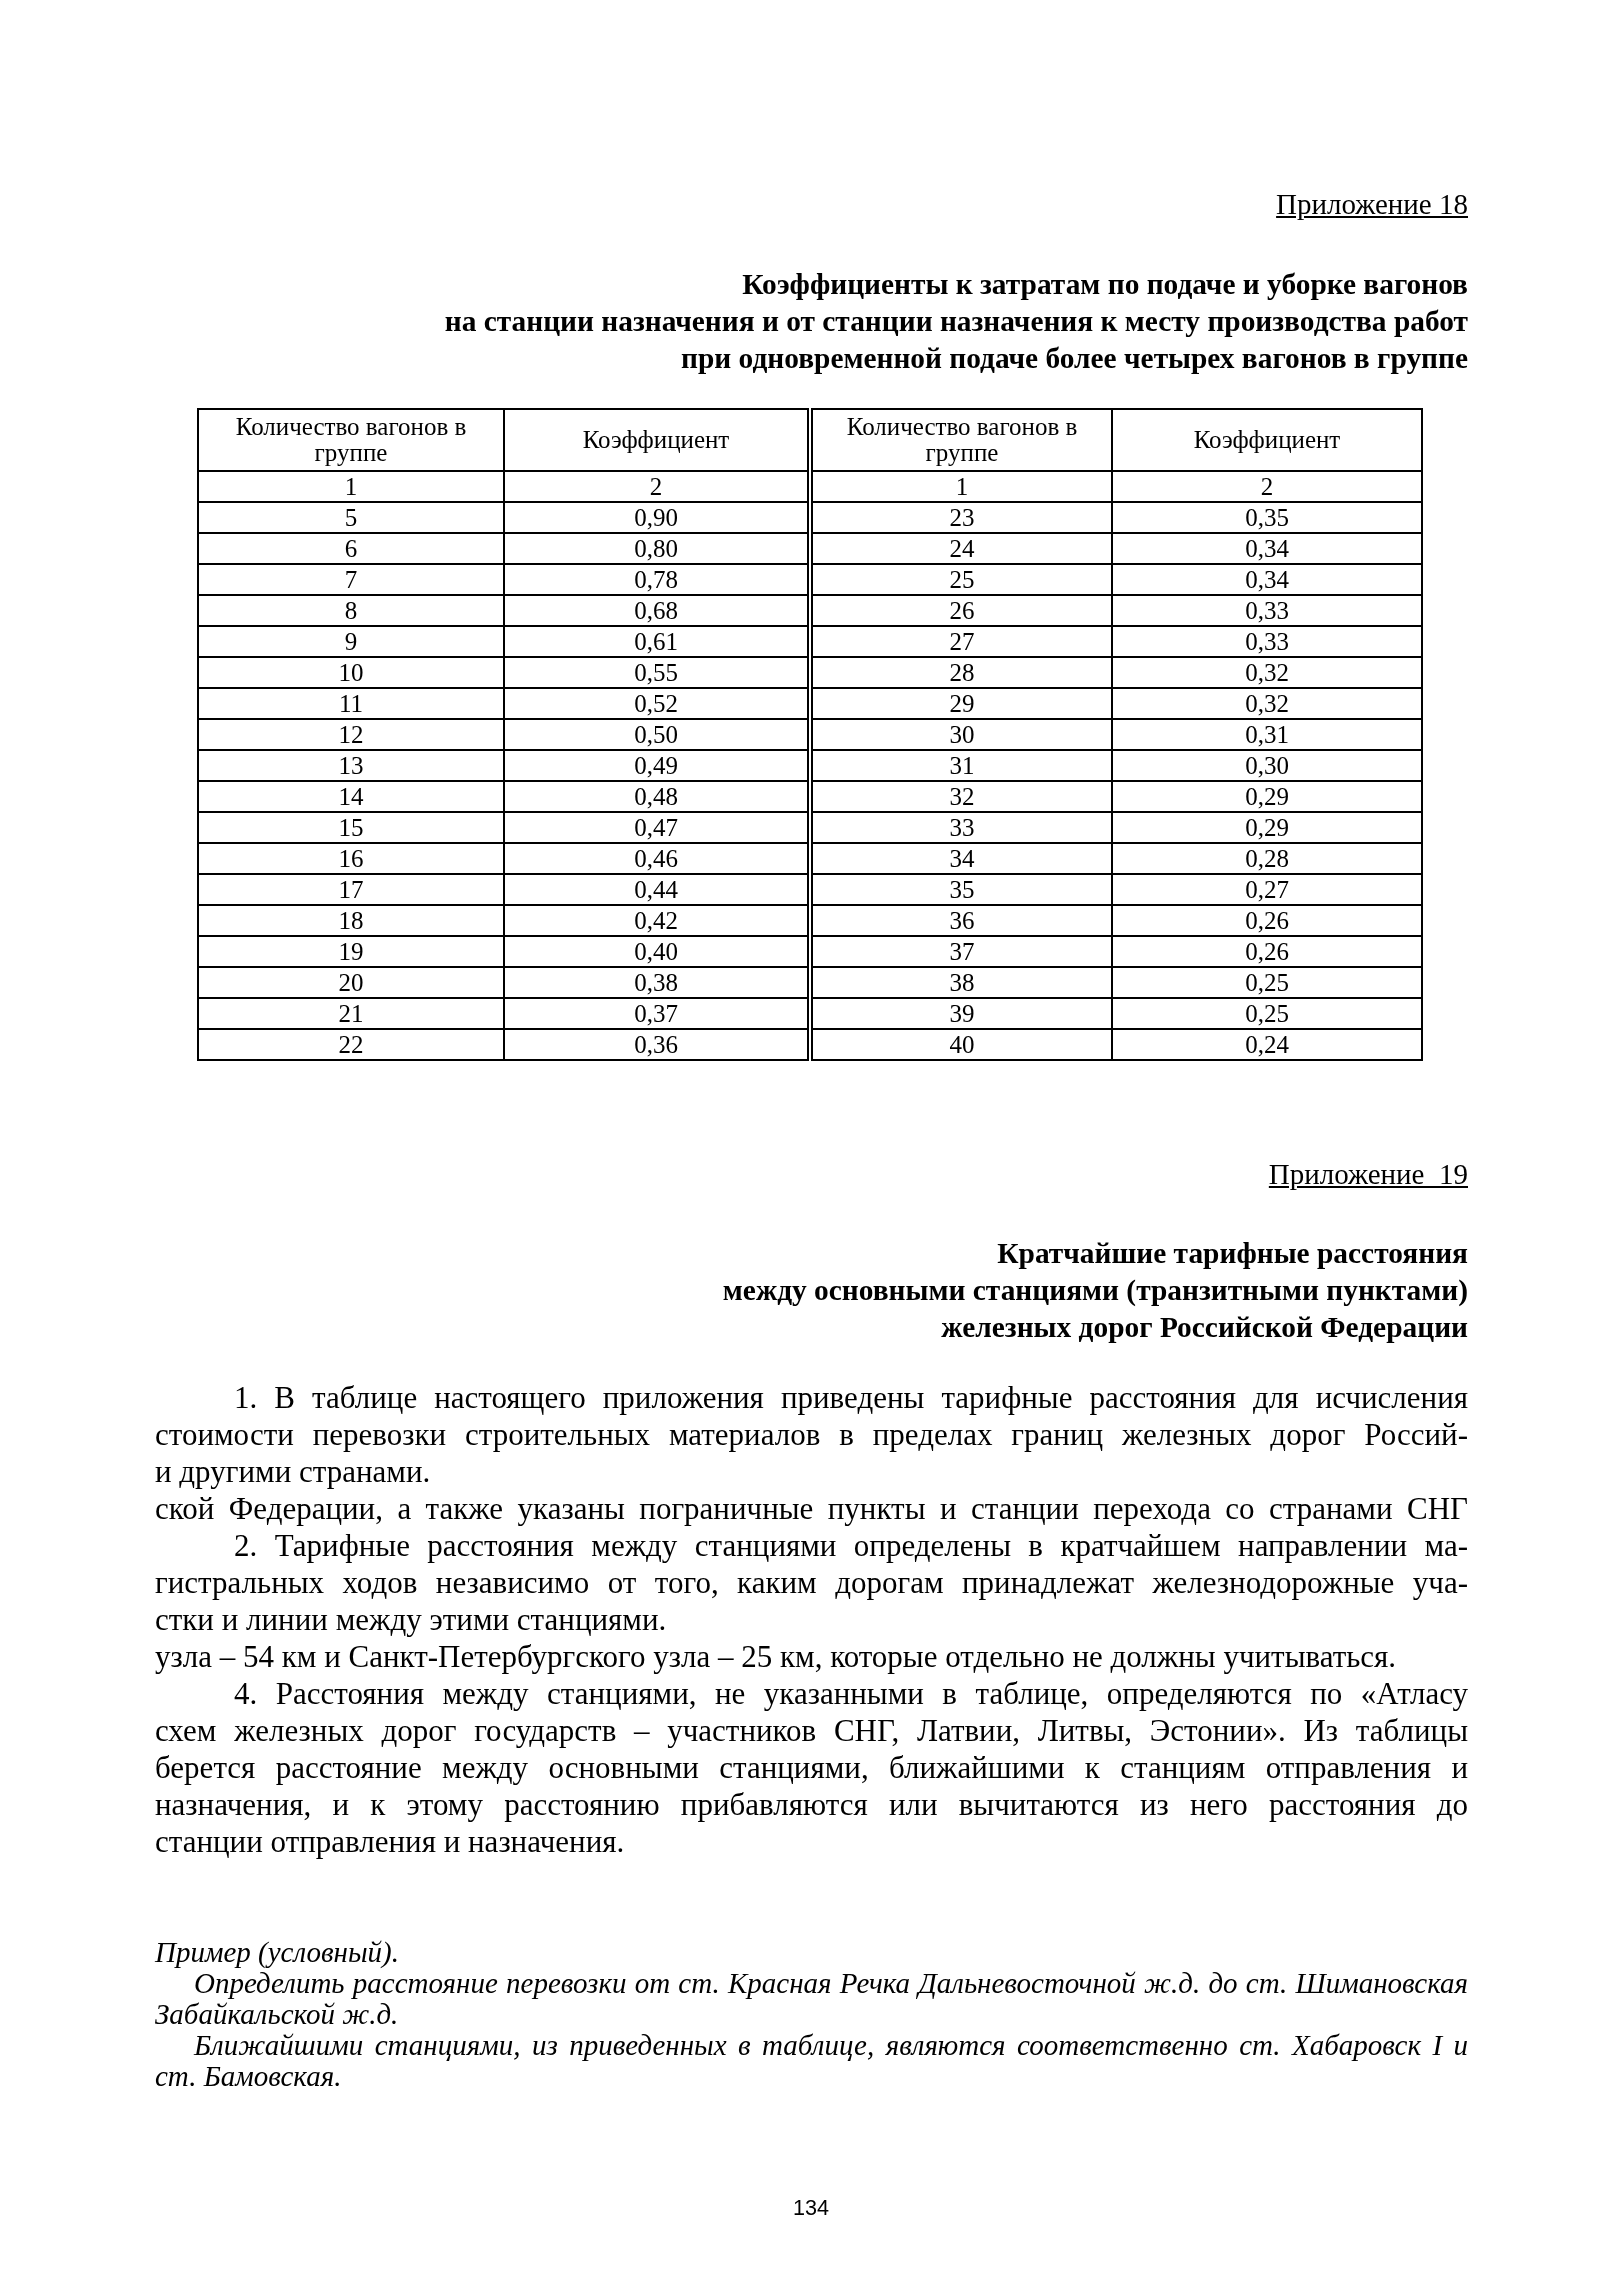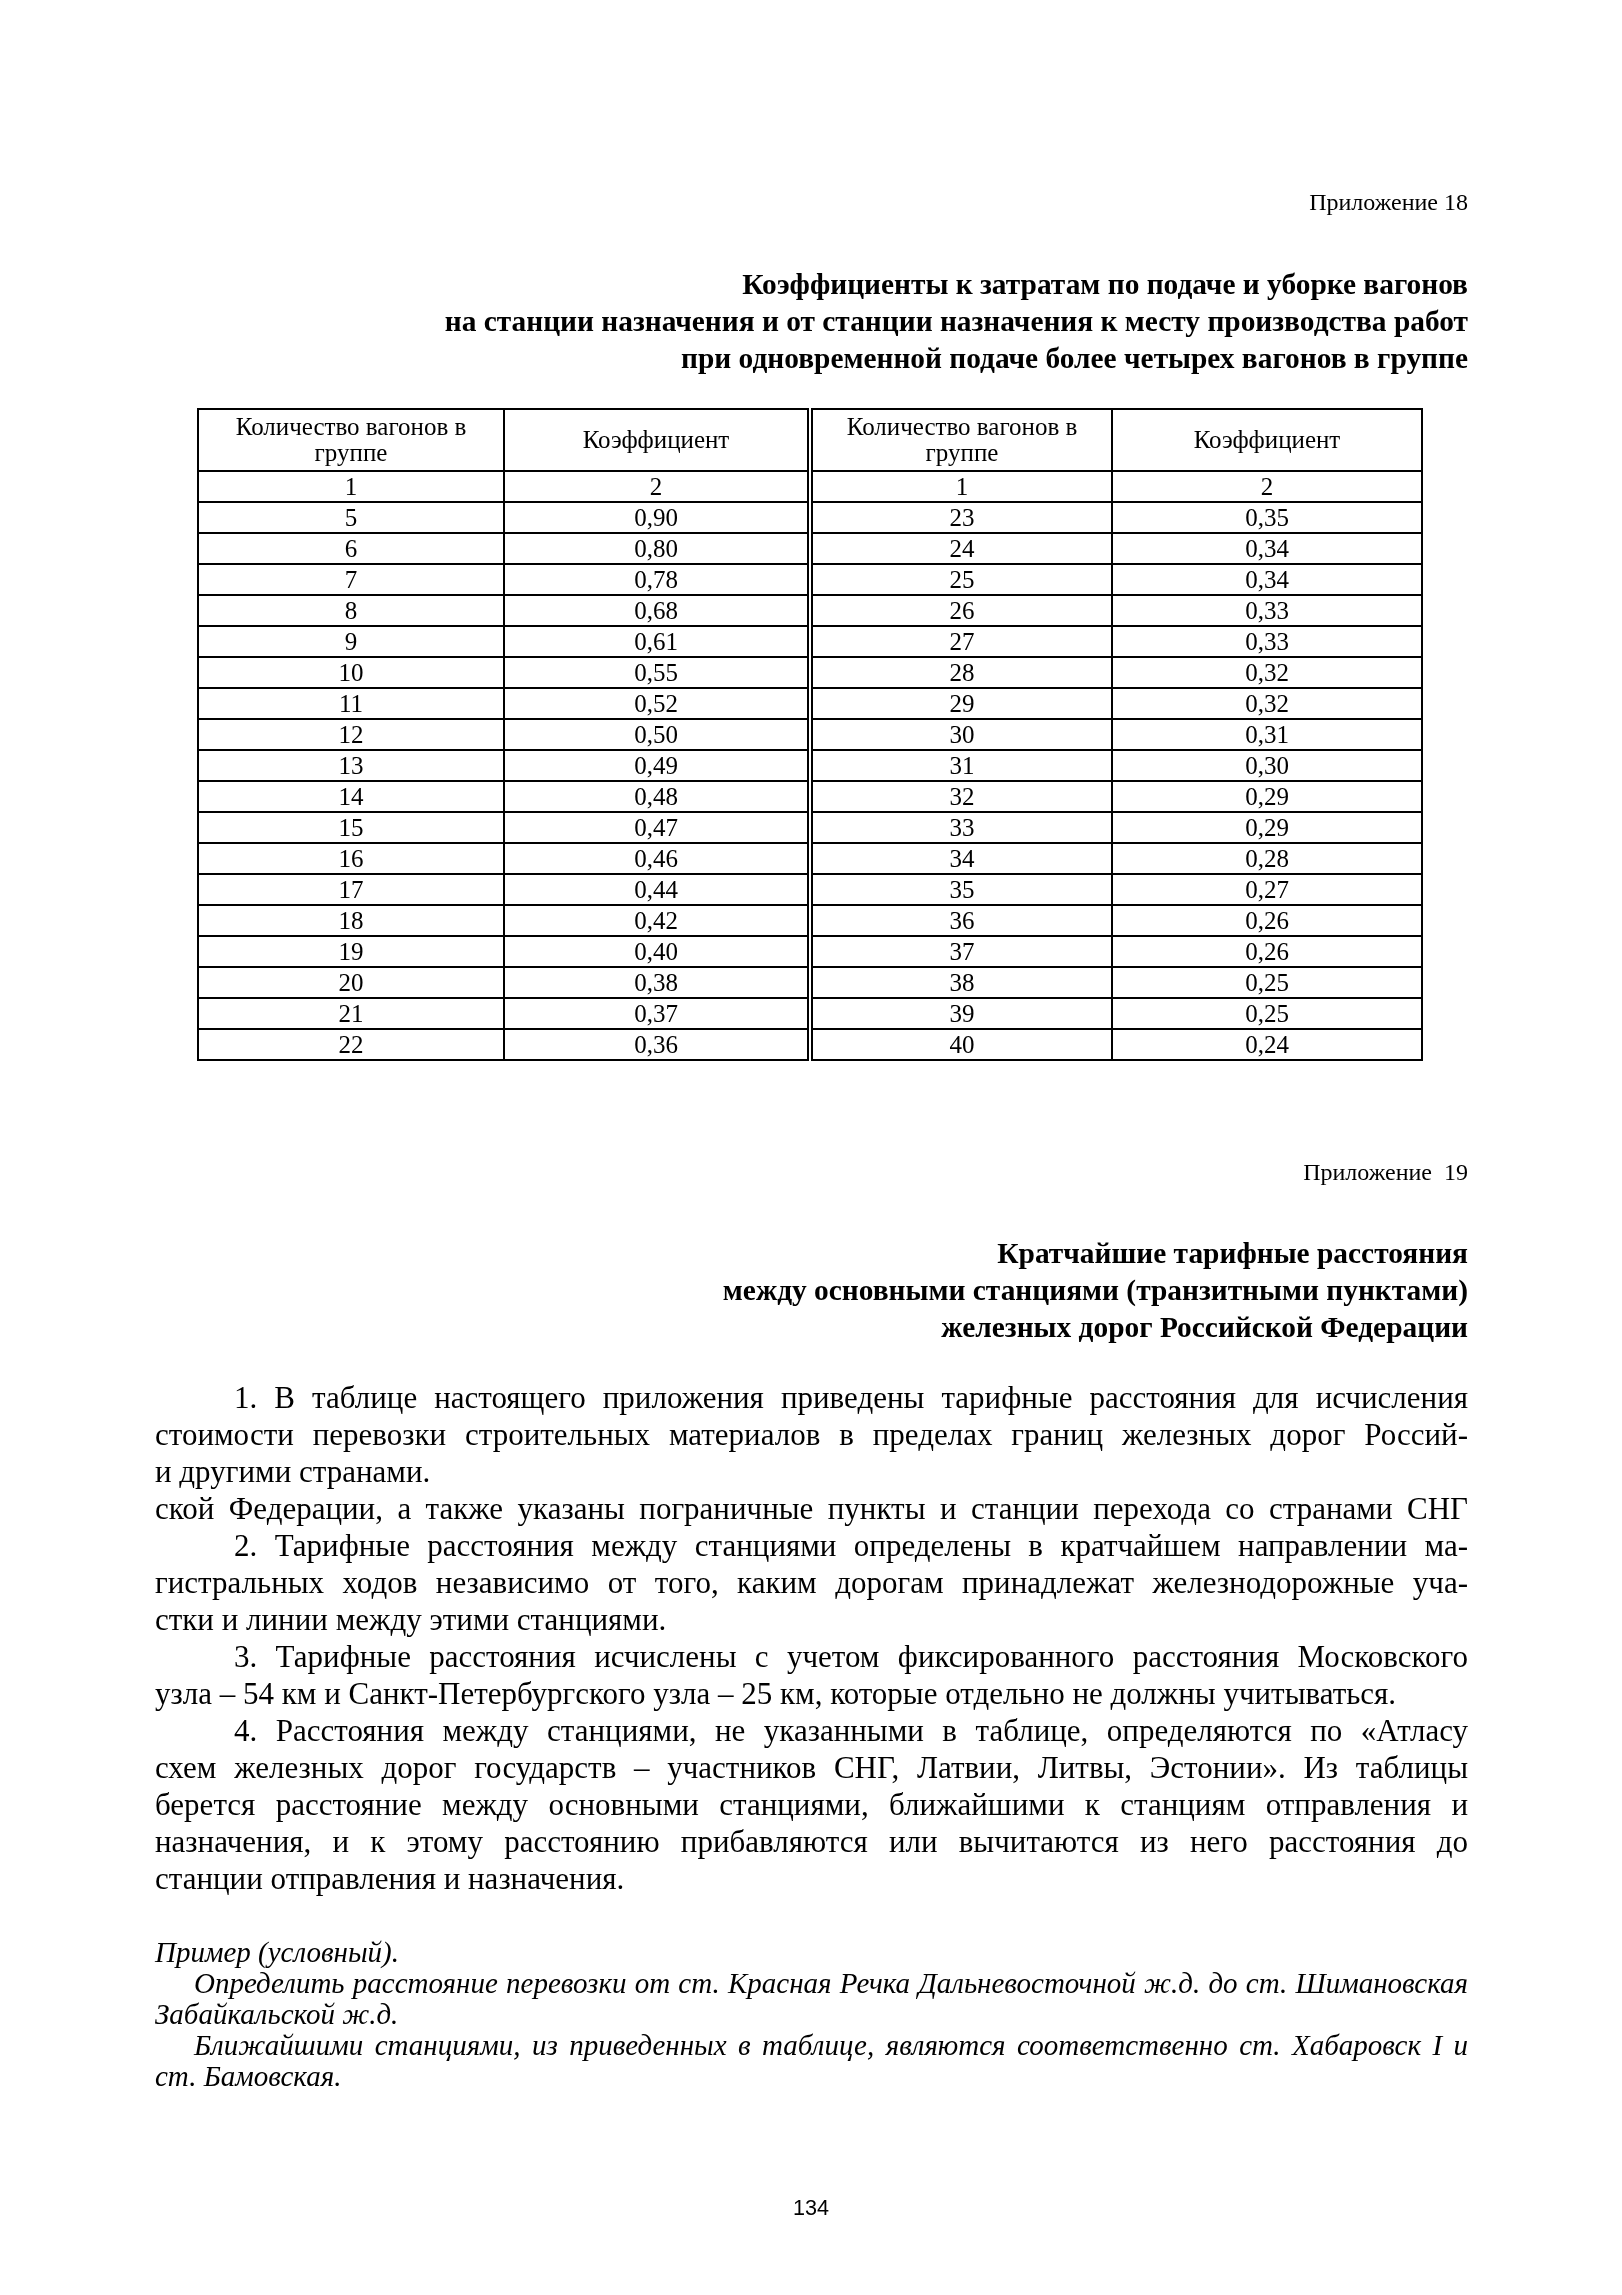--- a/index.html
+++ b/index.html
@@ -1,18 +1,18 @@
 <!DOCTYPE html>
 <html style="font-size:10.5px"><head>
 <meta charset="utf-8">
 <style>
   html, body { margin:0; padding:0; background:#ffffff; }
   body { width:1622px; height:2295px; position:relative; overflow:hidden; color:#000; font-family:"Liberation Serif", serif; }
   .abs { position:absolute; }
-  .appendix-label { font-size:24px; line-height:1; white-space:pre; }
+  .appendix-label { font-size:29px; line-height:1; white-space:pre;text-decoration:underline; }
   .title { left:155px; width:1313px; text-align:right; font-weight:bold; font-size:29.4px; line-height:37px; }
   .title div { white-space:nowrap; }
   table.coef { position:absolute; left:197px; top:408px; border-collapse:collapse; font-size:25px; table-layout:fixed; }
   table.coef td { border:2px solid #000; text-align:center; vertical-align:middle; padding:0; line-height:27.5px; height:29px; }
   table.coef tr.hdr td { height:60px; line-height:26px; }
   table.coef tr.num td { height:29px; }
   table.coef td.dbl { border-right:6.5px double #000; }
   table.coef { border:2.6px solid #000; }
   .body-text { left:155px; width:1313px; font-size:31px; line-height:37px; }
   .line { display:block; text-align:justify; text-align-last:justify; white-space:nowrap; height:37px; overflow:visible; }
@@ -179,21 +179,20 @@
       <span class="line">стоимости перевозки строительных материалов в пределах границ железных дорог Россий-</span>
       <span class="line last">и другими странами.</span>
       <span class="line">ской Федерации, а также указаны пограничные пункты и станции перехода со странами СНГ</span>
     </div>
     <div>
       <span class="line indent">2. Тарифные расстояния между станциями определены в кратчайшем направлении ма-</span>
       <span class="line">гистральных ходов независимо от того, каким дорогам принадлежат железнодорожные уча-</span>
       <span class="line last">стки и линии между этими станциями.</span>
     </div>
     <div>
-      <span class="line indent">3. Тарифные расстояния исчислены с учетом фиксированного расстояния Московского</span>
       <span class="line last">узла – 54 км и Санкт-Петербургского узла – 25 км, которые отдельно не должны учитываться.</span>
     </div>
     <div>
       <span class="line indent">4. Расстояния между станциями, не указанными в таблице, определяются по «Атласу</span>
       <span class="line">схем железных дорог государств – участников СНГ, Латвии, Литвы, Эстонии». Из таблицы</span>
       <span class="line">берется расстояние между основными станциями, ближайшими к станциям отправления и</span>
       <span class="line">назначения, и к этому расстоянию прибавляются или вычитаются из него расстояния до</span>
       <span class="line last">станции отправления и назначения.</span>
     </div>
   </div>

